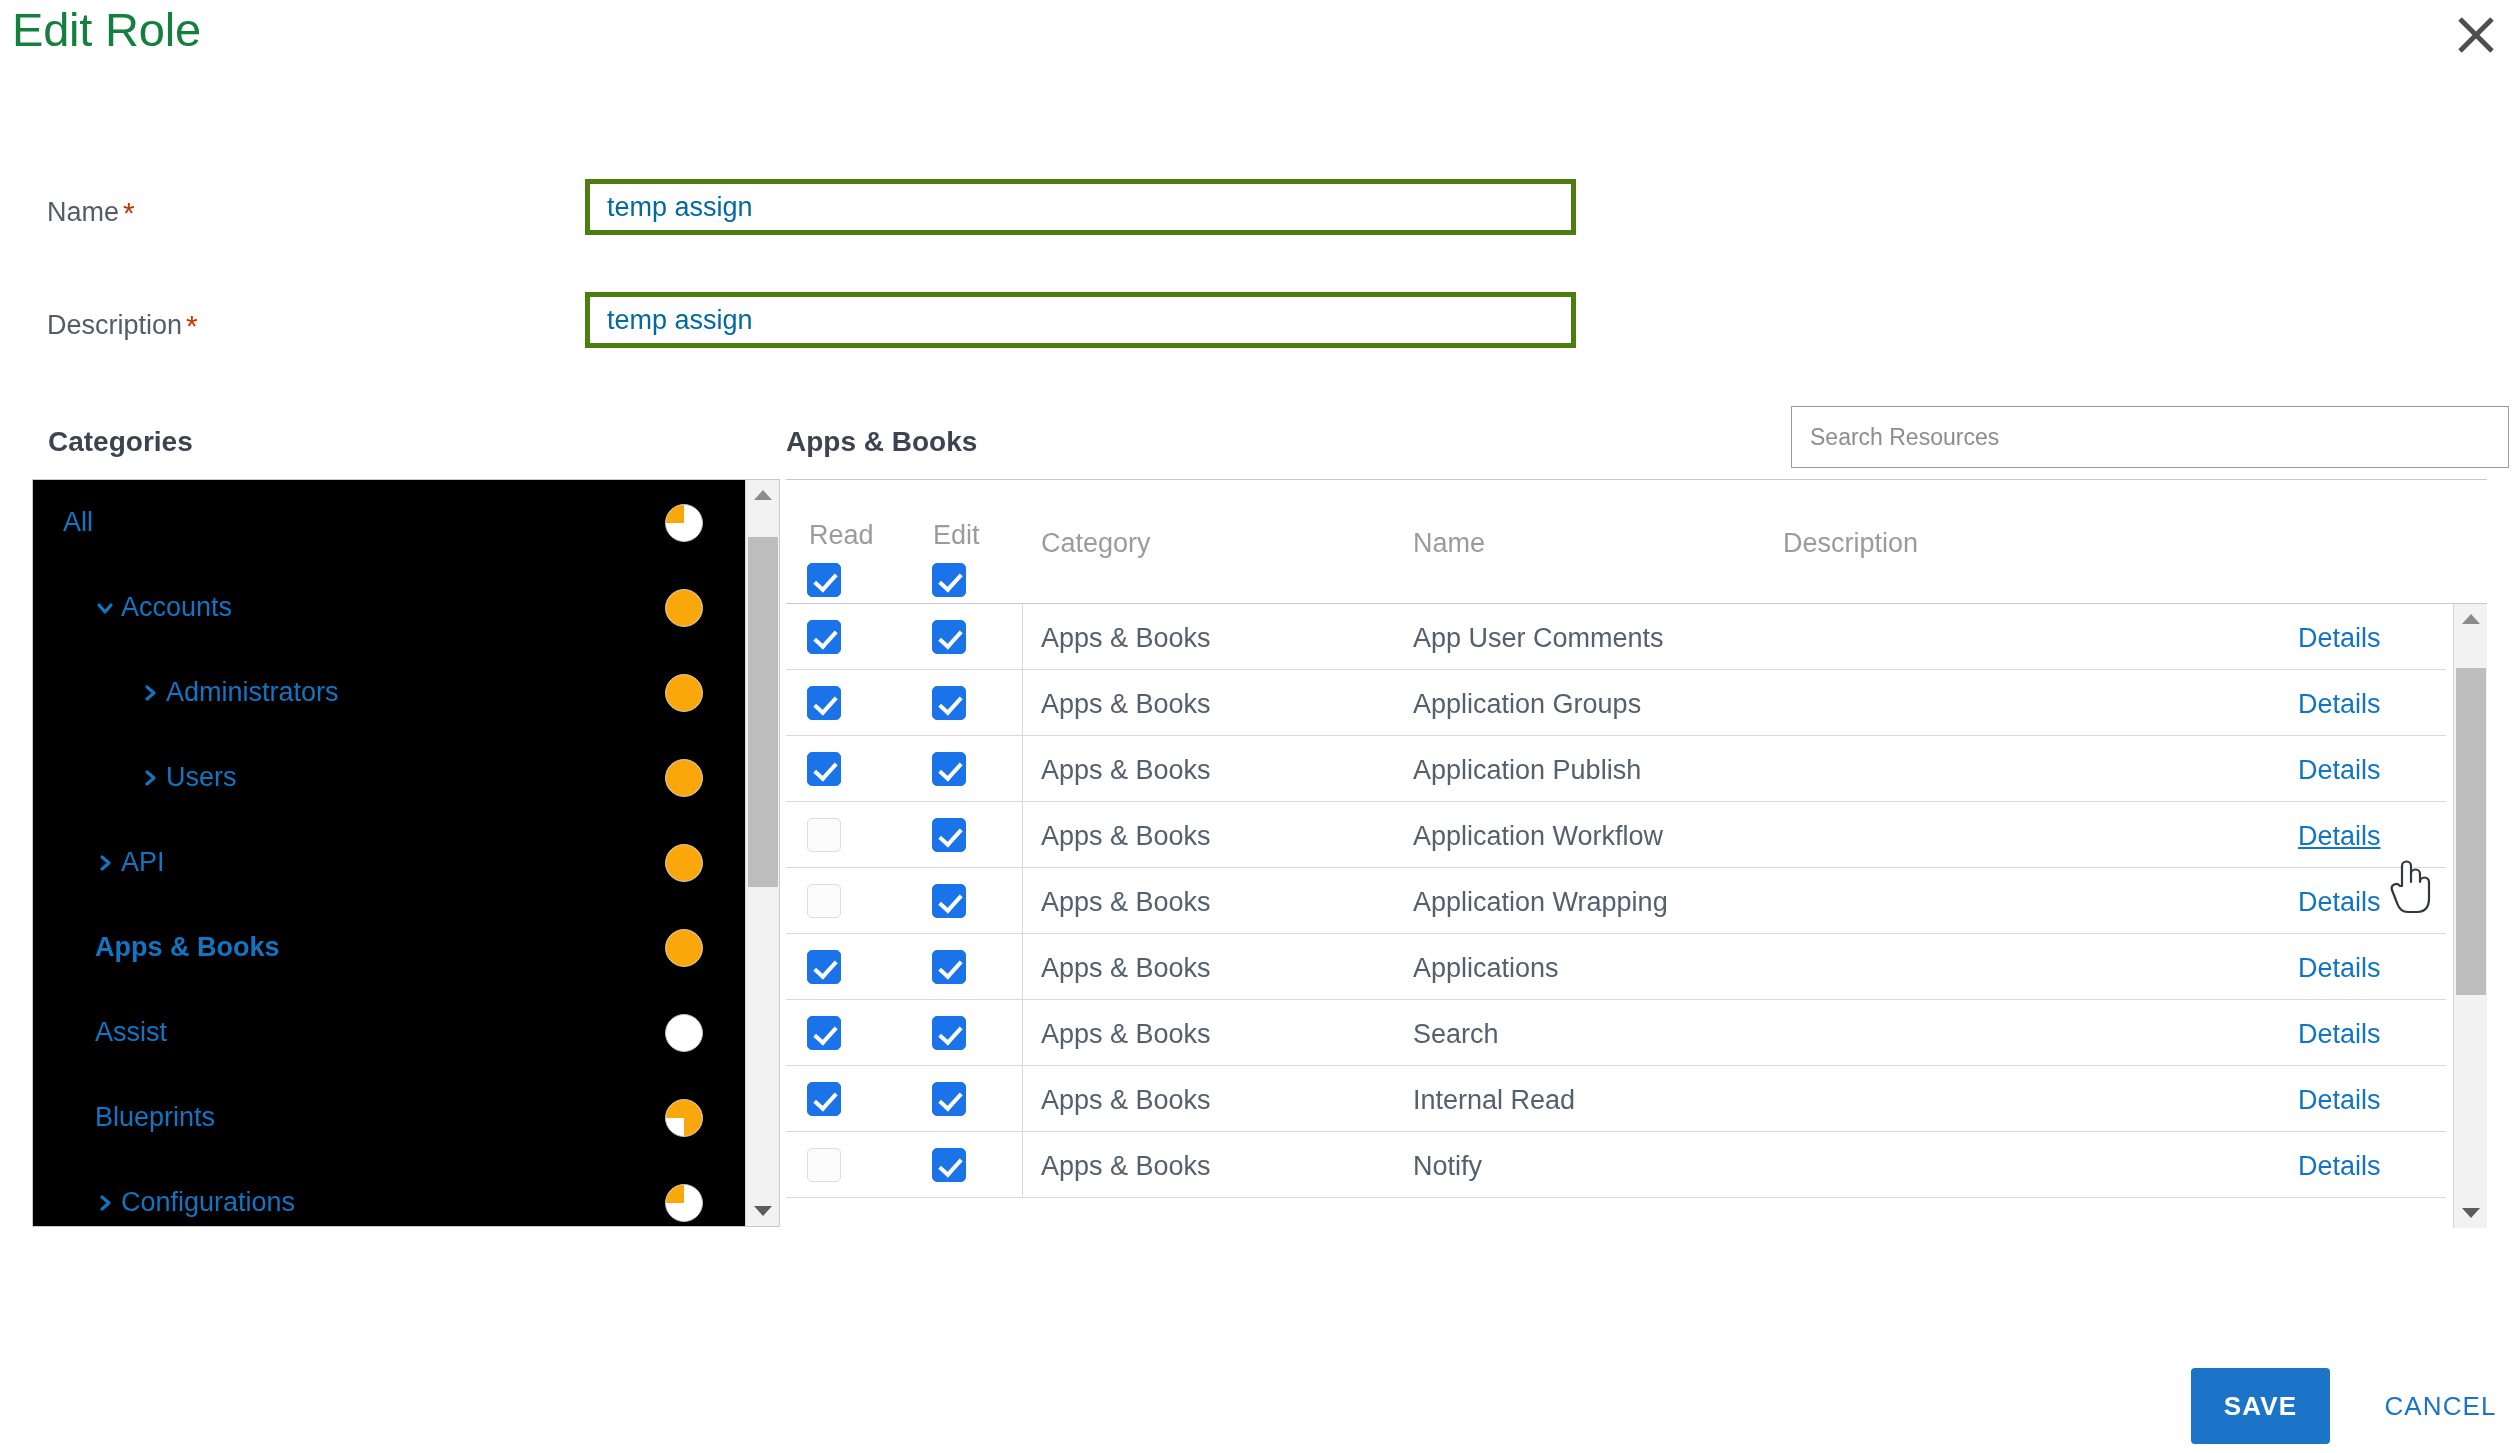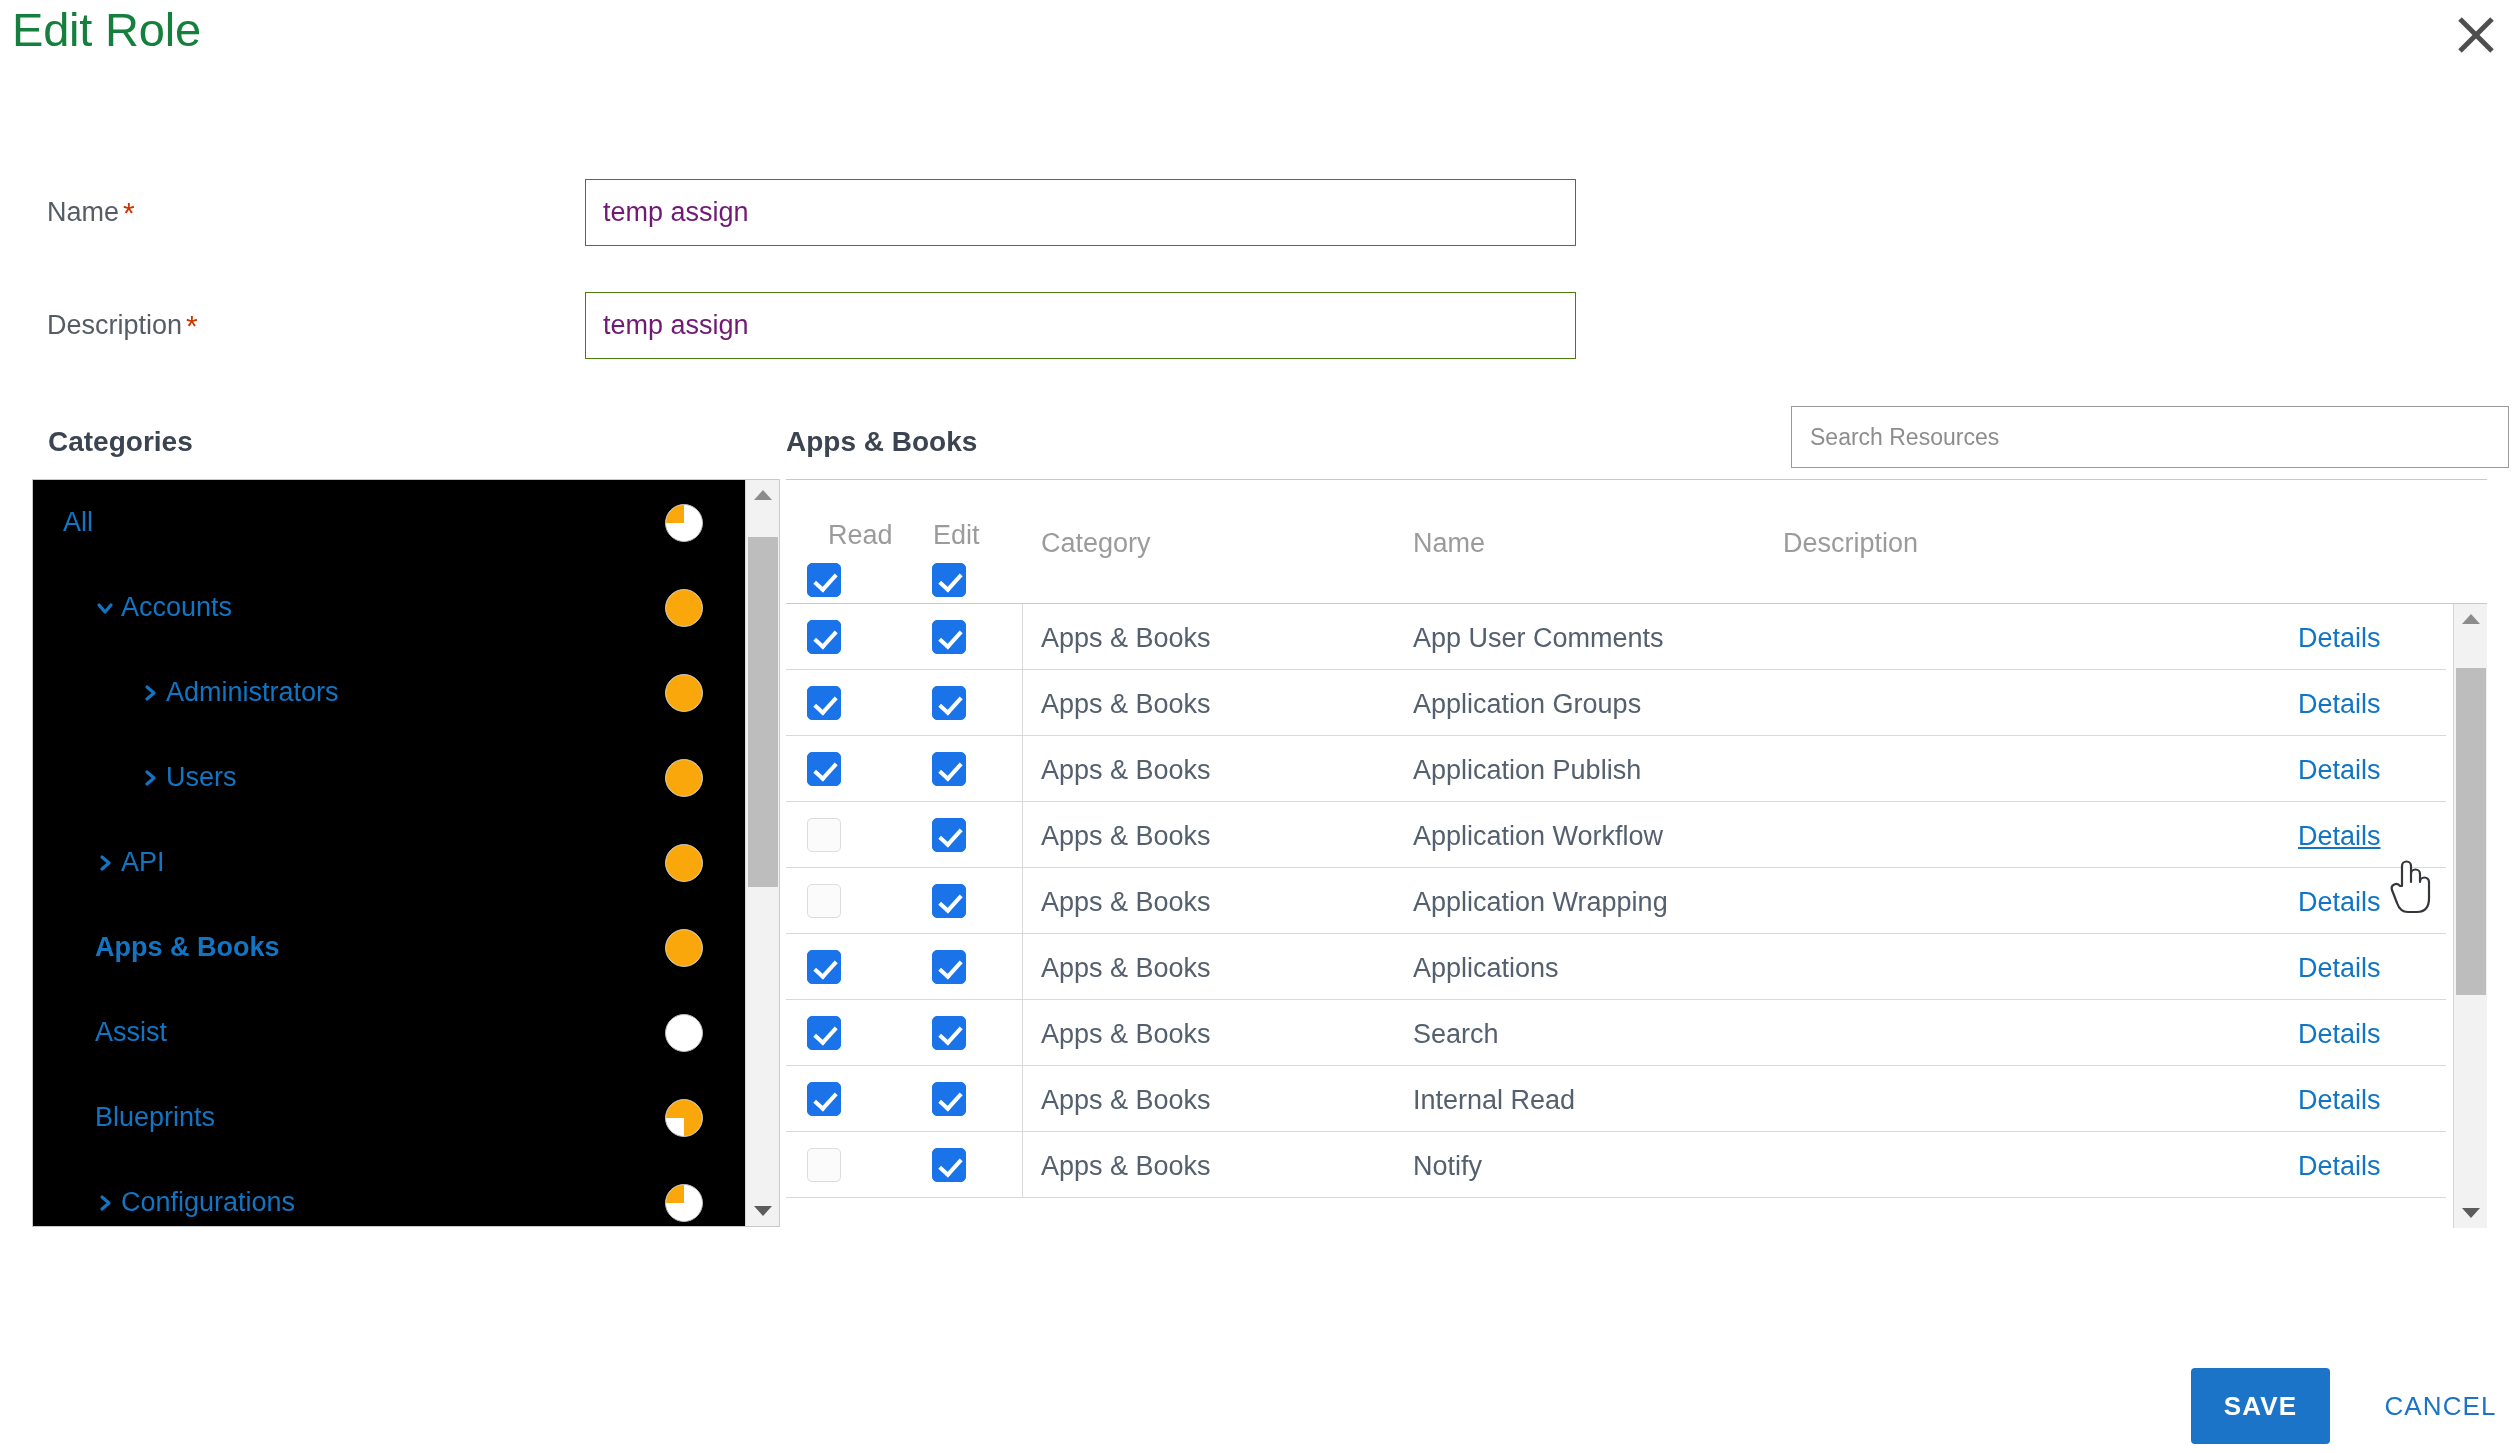--- a/index.html
+++ b/index.html
@@ -31,25 +31,25 @@
   .form-row { position: absolute; left: 0; width: 2519px; height: 64px; }
   #row-name { top: 179px; }
   #row-desc { top: 292px; }
   .form-label {
     position: absolute; left: 47px; top: 17px;
     font-size: 27px; color: #555c66; white-space: nowrap;
   }
   .req-star { color: #cc3300; font-size: 30px; vertical-align: -2px; margin-left: 4px; }
   .form-input {
     position: absolute; left: 585px; top: 0;
-    width: 991px; height: 67px;
-    border: 1px solid #4d7c0f;
+    width: 991px; height: 56px;
+    border: 5px solid #4d7c0f;
     background: #fff;
     font-family: "Liberation Sans", sans-serif;
-    font-size: 27px; color: #701a75;
+    font-size: 27px; color: #0369a1;
     padding: 0 17px;
     outline: none;
   }
 
   
   #categories-heading {
     position: absolute; left: 48px; top: 426px;
     font-size: 28px; font-weight: 700; color: #3b4450;
   }
   #resource-heading {
@@ -134,21 +134,21 @@
     background: #fff;
   }
   #table-head {
     position: absolute; left: 0; top: 0; width: 1701px; height: 124px;
     border-bottom: 1px solid #c9c9c9;
   }
   .th {
     position: absolute; top: 40px;
     font-size: 27px; color: #9b9b9b; white-space: nowrap;
   }
-  #th-read { left: 23px; margin-left: 19px; }
+  #th-read { left: 23px; }
   #th-edit { left: 147px; }
   #th-category { left: 255px; top: 48px; }
   #th-name { left: 627px; top: 48px; }
   #th-desc { left: 997px; top: 48px; }
   .head-cb { position: absolute; top: 83px; }
   #head-cb-read { left: 21px; }
   #head-cb-edit { left: 146px; }
 
   #table-body {
     position: absolute; left: 0; top: 124px;

